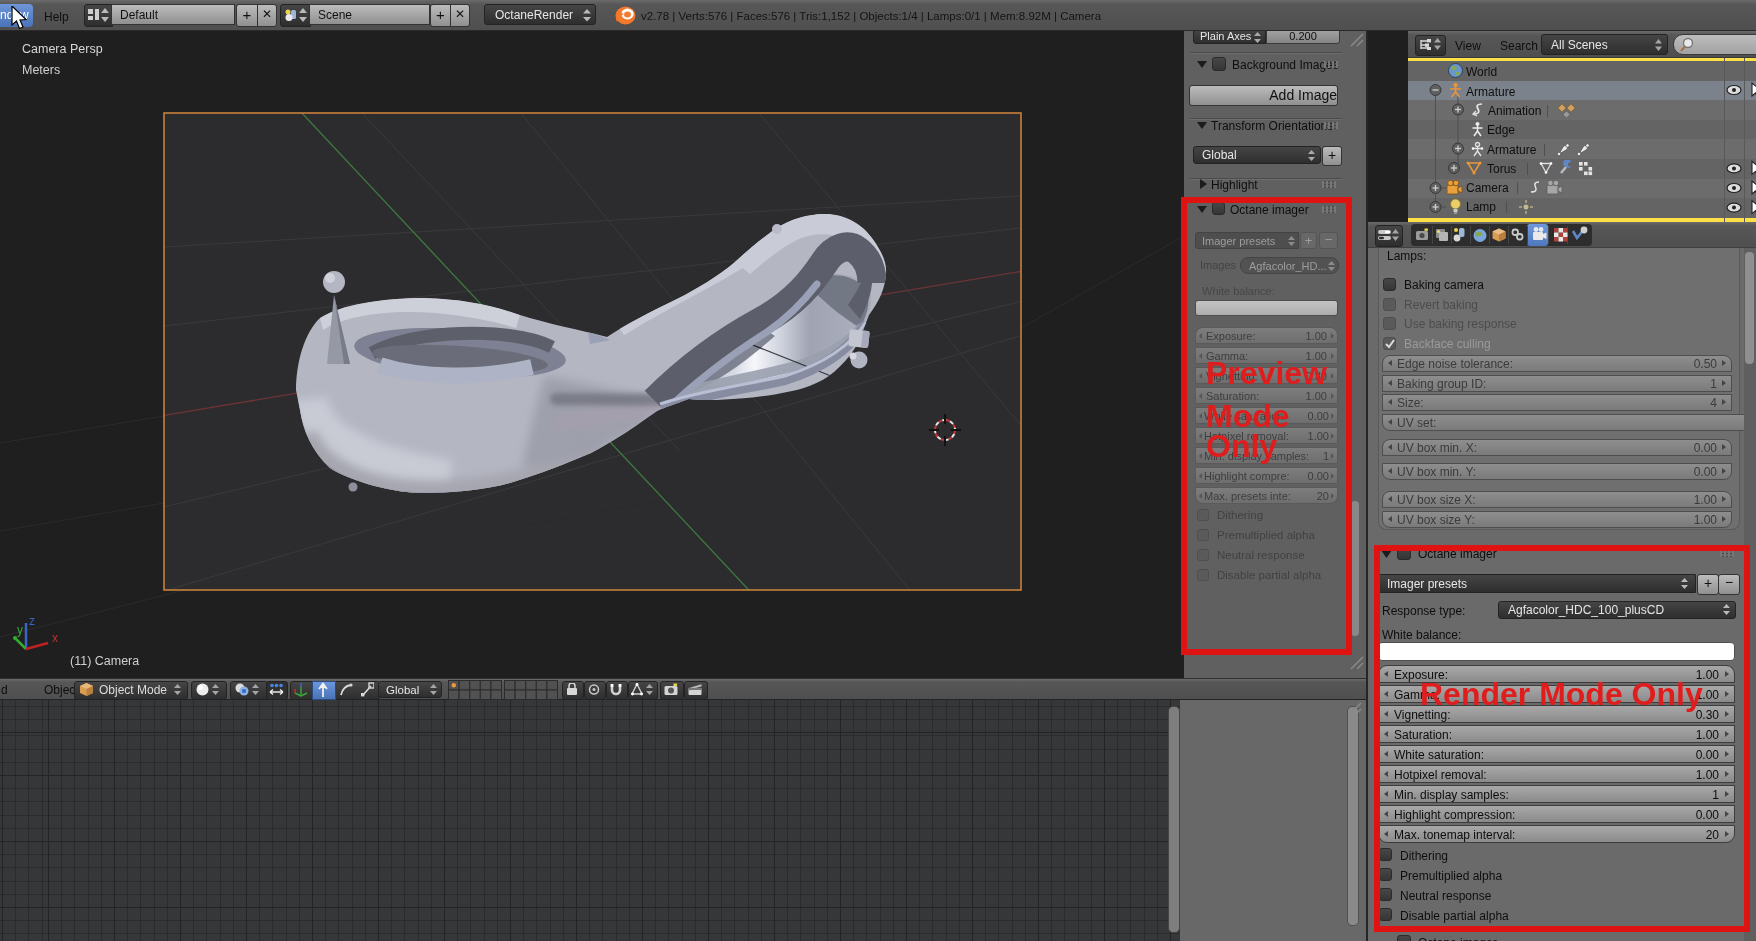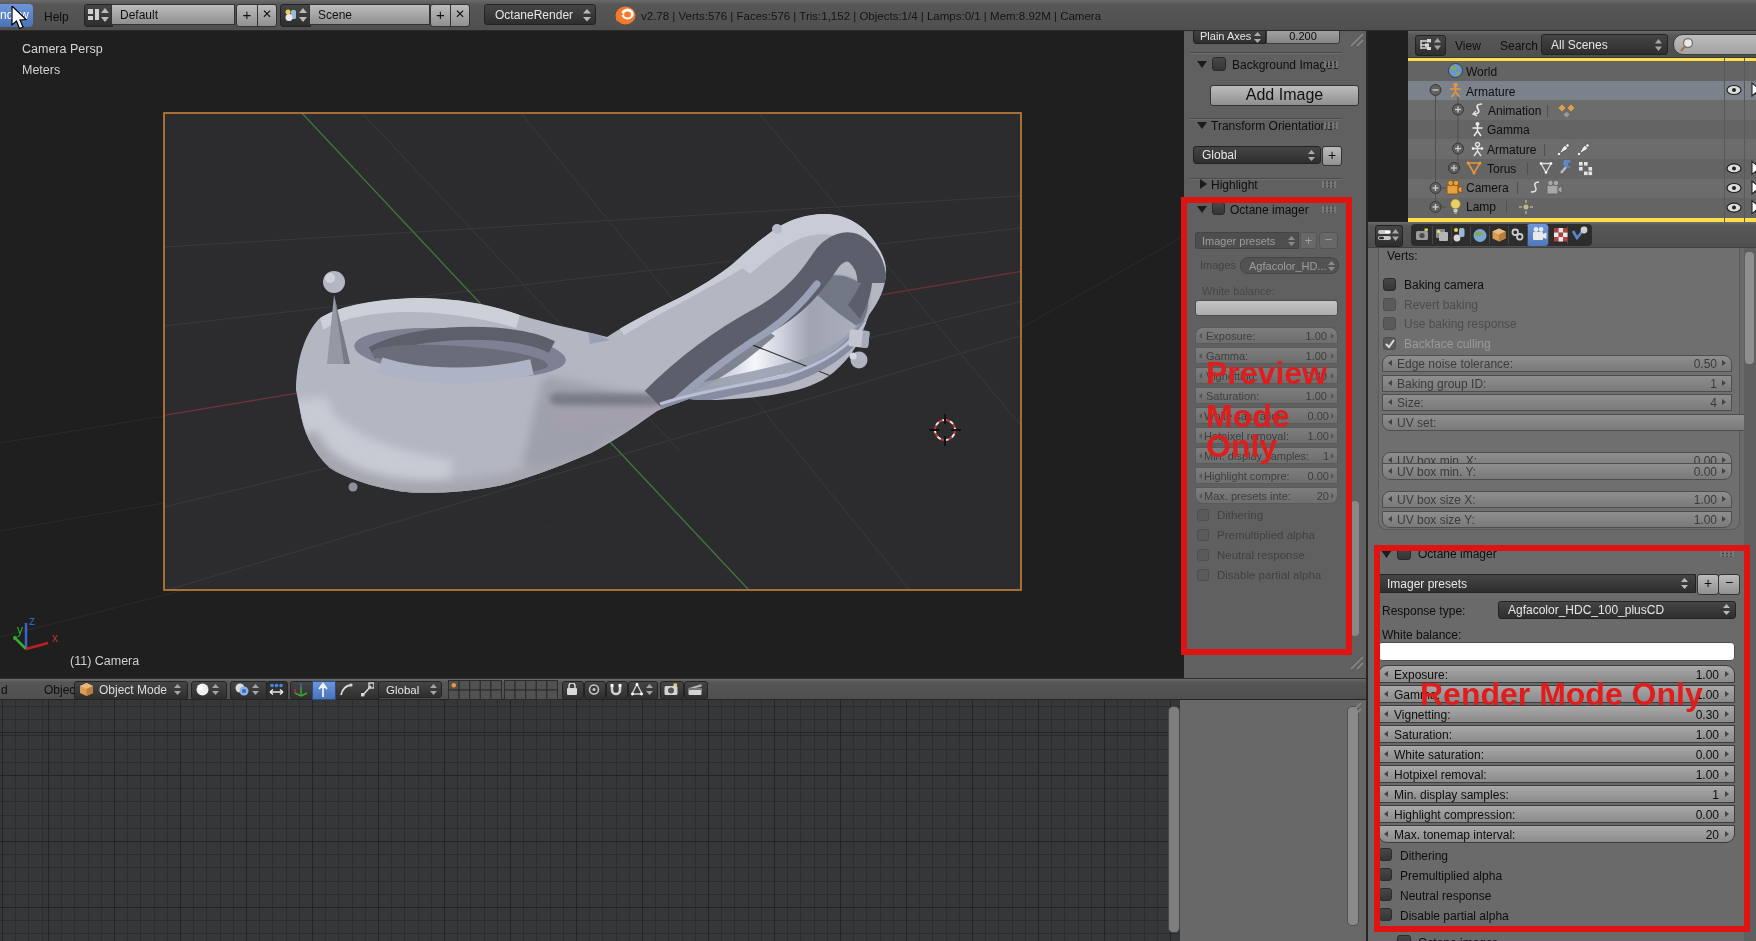--- a/index.html
+++ b/index.html
@@ -219,21 +219,21 @@
       <polygon points="3.5,11 7,7 0,7" fill="#aaa"></polygon>
     </svg>
  <div class="abs sl" style="left:82px;top:-3px;width:74px;height:16px;border-radius:0 3px 3px 0;line-height:15px;text-align:center;box-sizing:border-box;font-size:11px">0.200</div>
  <div class="abs" style="left:6px;top:21px;width:152px;height:1px;background:#4a4a4a;border-bottom:1px solid #6e6e6e"></div>
  <svg class="abs" style="left:13px;top:28px" width="10" height="10">
       <polygon points="0,2 10,2 5,9" fill="#1c1c1c"></polygon>
     </svg>
  <div class="abs chk" style="left:28px;top:26px;width:14px;height:14px"></div>
  <div class="abs t12" style="left:48px;top:27px">Background Images</div>
  <div class="abs dots" style="left:140px;top:30px"></div>
- <div class="abs lt" style="left:26px;top:54px;width:147px;height:19px;font-size:16px;line-height:18px;text-align:center">Add Image</div>
+ <div class="abs lt" style="left:5px;top:54px;width:147px;height:19px;font-size:14px;line-height:18px;text-align:right">Add Image</div>
  <div class="abs" style="left:6px;top:87px;width:152px;height:1px;background:#4a4a4a;border-bottom:1px solid #6e6e6e"></div>
  <svg class="abs" style="left:13px;top:89px" width="10" height="10">
       <polygon points="0,2 10,2 5,9" fill="#1c1c1c"></polygon>
     </svg>
  <div class="abs t12" style="left:27px;top:88px">Transform Orientations</div>
  <div class="abs dots" style="left:140px;top:91px"></div>
  <div class="abs dk" style="left:9px;top:115px;width:128px;height:18px;font-size:12px;line-height:17px;padding-left:8px;box-sizing:border-box">Global</div>
  <svg class="abs" style="left:124px;top:119px" width="7" height="11">
       <polygon points="3.5,0 7,4 0,4" fill="#aaa"></polygon>
       <polygon points="3.5,11 7,7 0,7" fill="#aaa"></polygon>
@@ -556,21 +556,21 @@
       <g fill="#cfa05f" stroke="#6e5530" stroke-width="0.7">
         <rect x="1" y="3" width="6" height="6" transform="rotate(45 4 6)"></rect>
         <rect x="10" y="3" width="6" height="6" transform="rotate(45 13 6)"></rect>
       </g>
       <rect x="6" y="10" width="5" height="5" transform="rotate(45 8.5 12.5)" fill="#9a9a9a" stroke="#5e5e5e" stroke-width="0.7"></rect>
     </svg>
  <svg class="abs" style="left:62px;top:90px" width="15" height="16" stroke="#ececec" stroke-width="1.5" fill="none">
       <circle cx="7.5" cy="3" r="2" fill="#ececec" stroke="none"></circle>
       <path d="M7.5,5 V10 M2.5,7 H12.5 M7.5,10 L4,15 M7.5,10 L11,15"></path>
     </svg>
- <div class="abs t12" style="left:79px;top:92px">Gamma</div>
+ <div class="abs t12" style="left:79px;top:92px">Edge</div>
  <svg class="abs" style="left:62px;top:110px" width="15" height="16" stroke="#e0e0e0" stroke-width="1.4" fill="none">
       <circle cx="7.5" cy="3.5" r="2"></circle>
       <path d="M7.5,5.5 V10 M3,7.5 H12 M7.5,10 L4,15 M7.5,10 L11,15"></path>
       <circle cx="3" cy="7.5" r="1.2" fill="#fff" stroke="none"></circle>
       <circle cx="12" cy="7.5" r="1.2" fill="#fff" stroke="none"></circle>
     </svg>
  <div class="abs t12" style="left:79px;top:112px">Armature</div>
  <div class="abs" style="left:135px;top:111px;color:#4e4e4e;font-size:12px">|</div>
  <svg class="abs" style="left:148px;top:110px" width="40" height="16">
       <g fill="#ececec" stroke="#555" stroke-width="0.8">
@@ -735,21 +735,21 @@
           <rect x="141" y="7.5" width="4.5" height="4.5"></rect>
           <rect x="150" y="7.5" width="4.5" height="4.5"></rect>
           <rect x="145.5" y="12" width="4.5" height="4.5"></rect>
         </g>
    <path d="M160,6 L164,13 L172,3" stroke="#5f87c7" stroke-width="2.6" fill="none"></path>
         <circle cx="171" cy="5" r="3.4" fill="#cfcfcf"></circle>
   </g>
  </svg>
 
  <div class="abs" style="left:10px;top:26px;width:362px;height:282px;background:#6f6f6f;border:1px solid #5a5a5a;border-top:none;border-radius:0 0 8px 8px;box-sizing:border-box"></div>
- <div class="abs t12" style="left:19px;top:27px">Verts:</div>
+ <div class="abs t12" style="left:19px;top:27px">Lamps:</div>
  <div class="abs chk" style="left:15px;top:56px;width:13px;height:13px"></div>
  <div class="abs t12" style="left:36px;top:56px">Baking camera</div>
  <div class="abs chkd" style="left:15px;top:76px;width:13px;height:13px"></div>
  <div class="abs" style="left:36px;top:76px;font-size:12px;color:#4c4c4c">Revert baking</div>
  <div class="abs chkd" style="left:15px;top:95px;width:13px;height:13px"></div>
  <div class="abs" style="left:36px;top:95px;font-size:12px;color:#4c4c4c">Use baking response</div>
  <div class="abs chkd" style="left:15px;top:115px;width:13px;height:13px"></div>
  <svg class="abs" style="left:16px;top:116px" width="12" height="12">
       <path d="M2,6 L5,9 L10,2" stroke="#dcdcdc" stroke-width="2" fill="none"></path>
     </svg>
@@ -763,21 +763,21 @@
       <span class="val">1</span>
     </div>
  <div class="abs psl" style="left:14px;top:172px;width:350px">
       <span class="lab">Size:</span>
       <span class="val">4</span>
     </div>
  <div class="abs psl" style="left:14px;top:191.5px;width:408px;border-radius:0 0 8px 8px">
       <span class="lab">UV set:</span>
       <span class="val">1</span>
     </div>
- <div class="abs psl" style="left:14px;top:230px;width:350px;border-radius:8px 8px 0 0">
+ <div class="abs psl" style="left:14px;top:217px;width:350px;border-radius:8px 8px 0 0">
       <span class="lab">UV box min. X:</span>
       <span class="val">0.00</span>
     </div>
  <div class="abs psl" style="left:14px;top:240.5px;width:350px;border-radius:0 0 8px 8px">
       <span class="lab">UV box min. Y:</span>
       <span class="val">0.00</span>
     </div>
  <div class="abs psl" style="left:14px;top:269px;width:350px;border-radius:8px 8px 0 0">
       <span class="lab">UV box size X:</span>
       <span class="val">1.00</span>

